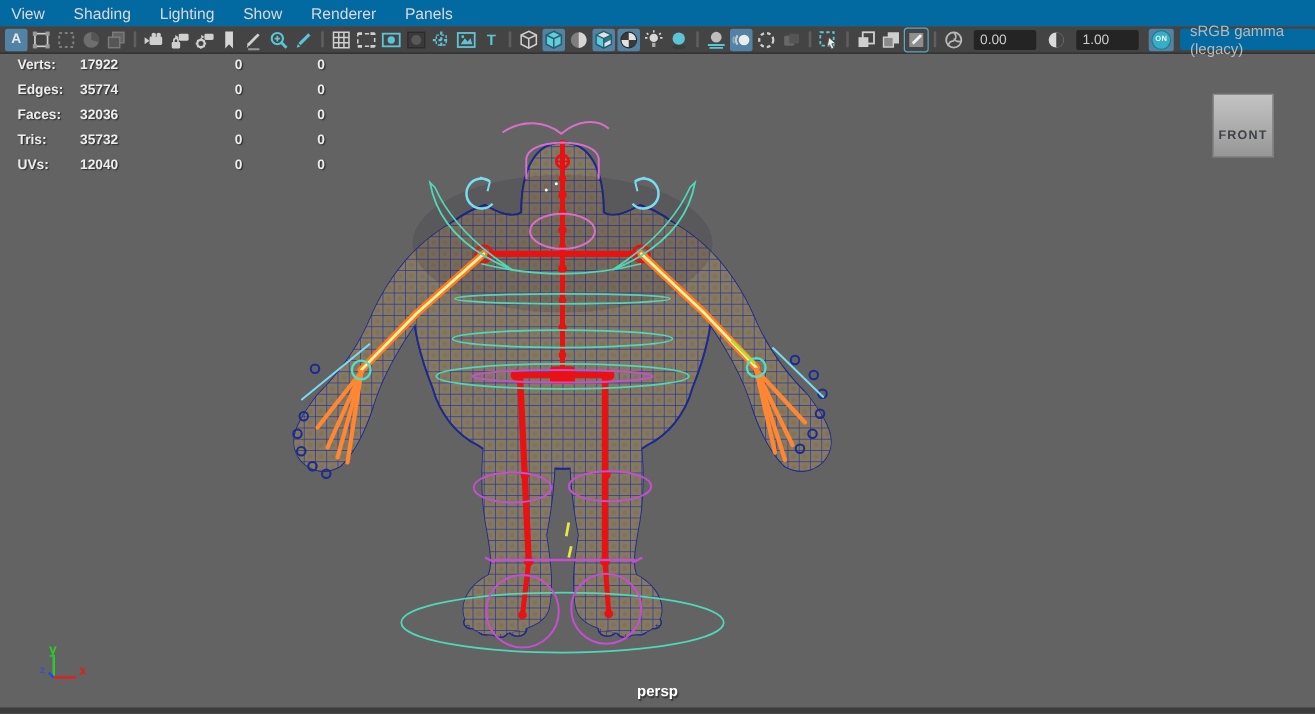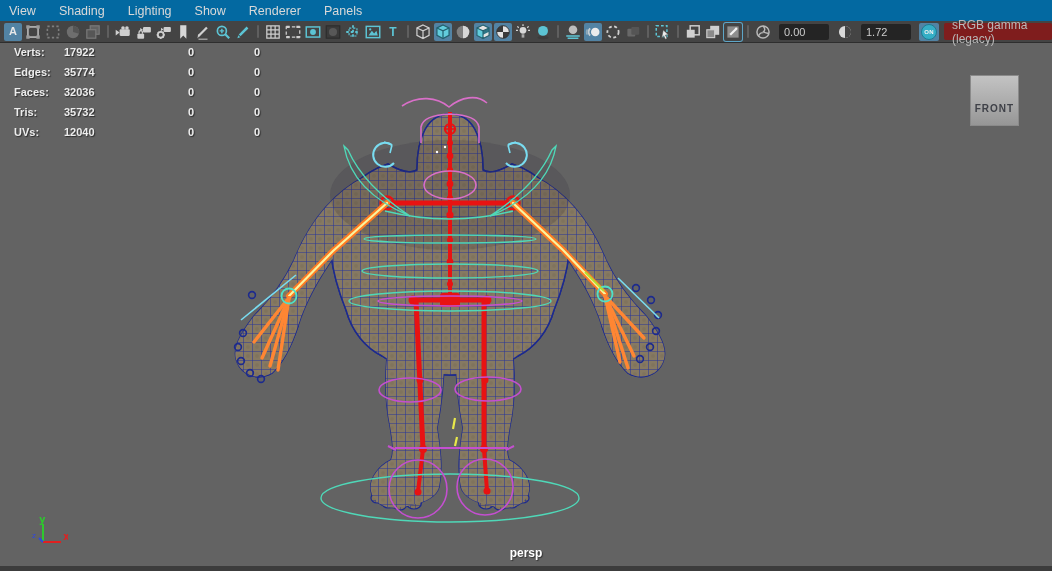--- a/index.html
+++ b/index.html
@@ -45,21 +45,21 @@
   .onbtn{
     flex:0 0 auto;width:20px;height:18px;background:#5283a4;border-radius:2px;
     display:flex;align-items:center;justify-content:center;margin:0 2px;
   }
   .oncircle{
     width:14px;height:14px;border-radius:50%;background:#35aec6;border:1px solid #1d7d92;
     color:#f2f2f2;font-size:6px;font-weight:bold;display:flex;align-items:center;justify-content:center;
     letter-spacing:.2px;
   }
   .srgbfield{
-    flex:1 1 auto;height:17px;background:#7f1d1d;border-radius:2px;margin-left:3px;
+    flex:1 1 auto;height:17px;background:#0369a1;border-radius:2px;margin-left:3px;
     color:#b9b9b9;font-size:12px;display:flex;align-items:center;padding-left:8px;
   }
   
   .viewport{
     position:absolute;top:42px;left:0;width:1052px;height:524px;
     background:#636363;z-index:1;
   }
   .scene{position:absolute;top:0;left:0;}
   .hud{position:absolute;top:1px;left:0;width:280px;z-index:5;}
   .hud-row{position:relative;height:20px;}
@@ -273,21 +273,21 @@
 
   <svg class="tbtn" viewBox="0 0 16 16" width="18" height="18">
     <circle cx="8" cy="8" r="5.4" fill="none" stroke="#b8b8b8" stroke-width="1.3"></circle>
     <path d="M8,2.6 Q10.8,5.4 8.6,8 M13.2,9 Q9.6,9.6 8,7 M4,12.4 Q4.6,8.4 8.4,8.6" fill="none" stroke="#b8b8b8" stroke-width="1.2"></path>
   </svg>
   <span class="numfield">0.00</span>
   <svg class="tbtn" viewBox="0 0 16 16" width="18" height="18">
     <circle cx="8" cy="8" r="5.4" fill="#dadada"></circle>
     <path d="M8,2.6 A5.4,5.4 0 0 1 8,13.4 Z" fill="#454545"></path>
   </svg>
-  <span class="numfield">1.72</span>
+  <span class="numfield">1.00</span>
   <span class="onbtn">
     <span class="oncircle">ON</span>
   </span>
   <span class="srgbfield">sRGB gamma (legacy)</span>
 </div>
 
 <div class="viewport">
 
   <svg class="scene" width="1052" height="524" viewBox="0 42 1052 524">
     <defs>

